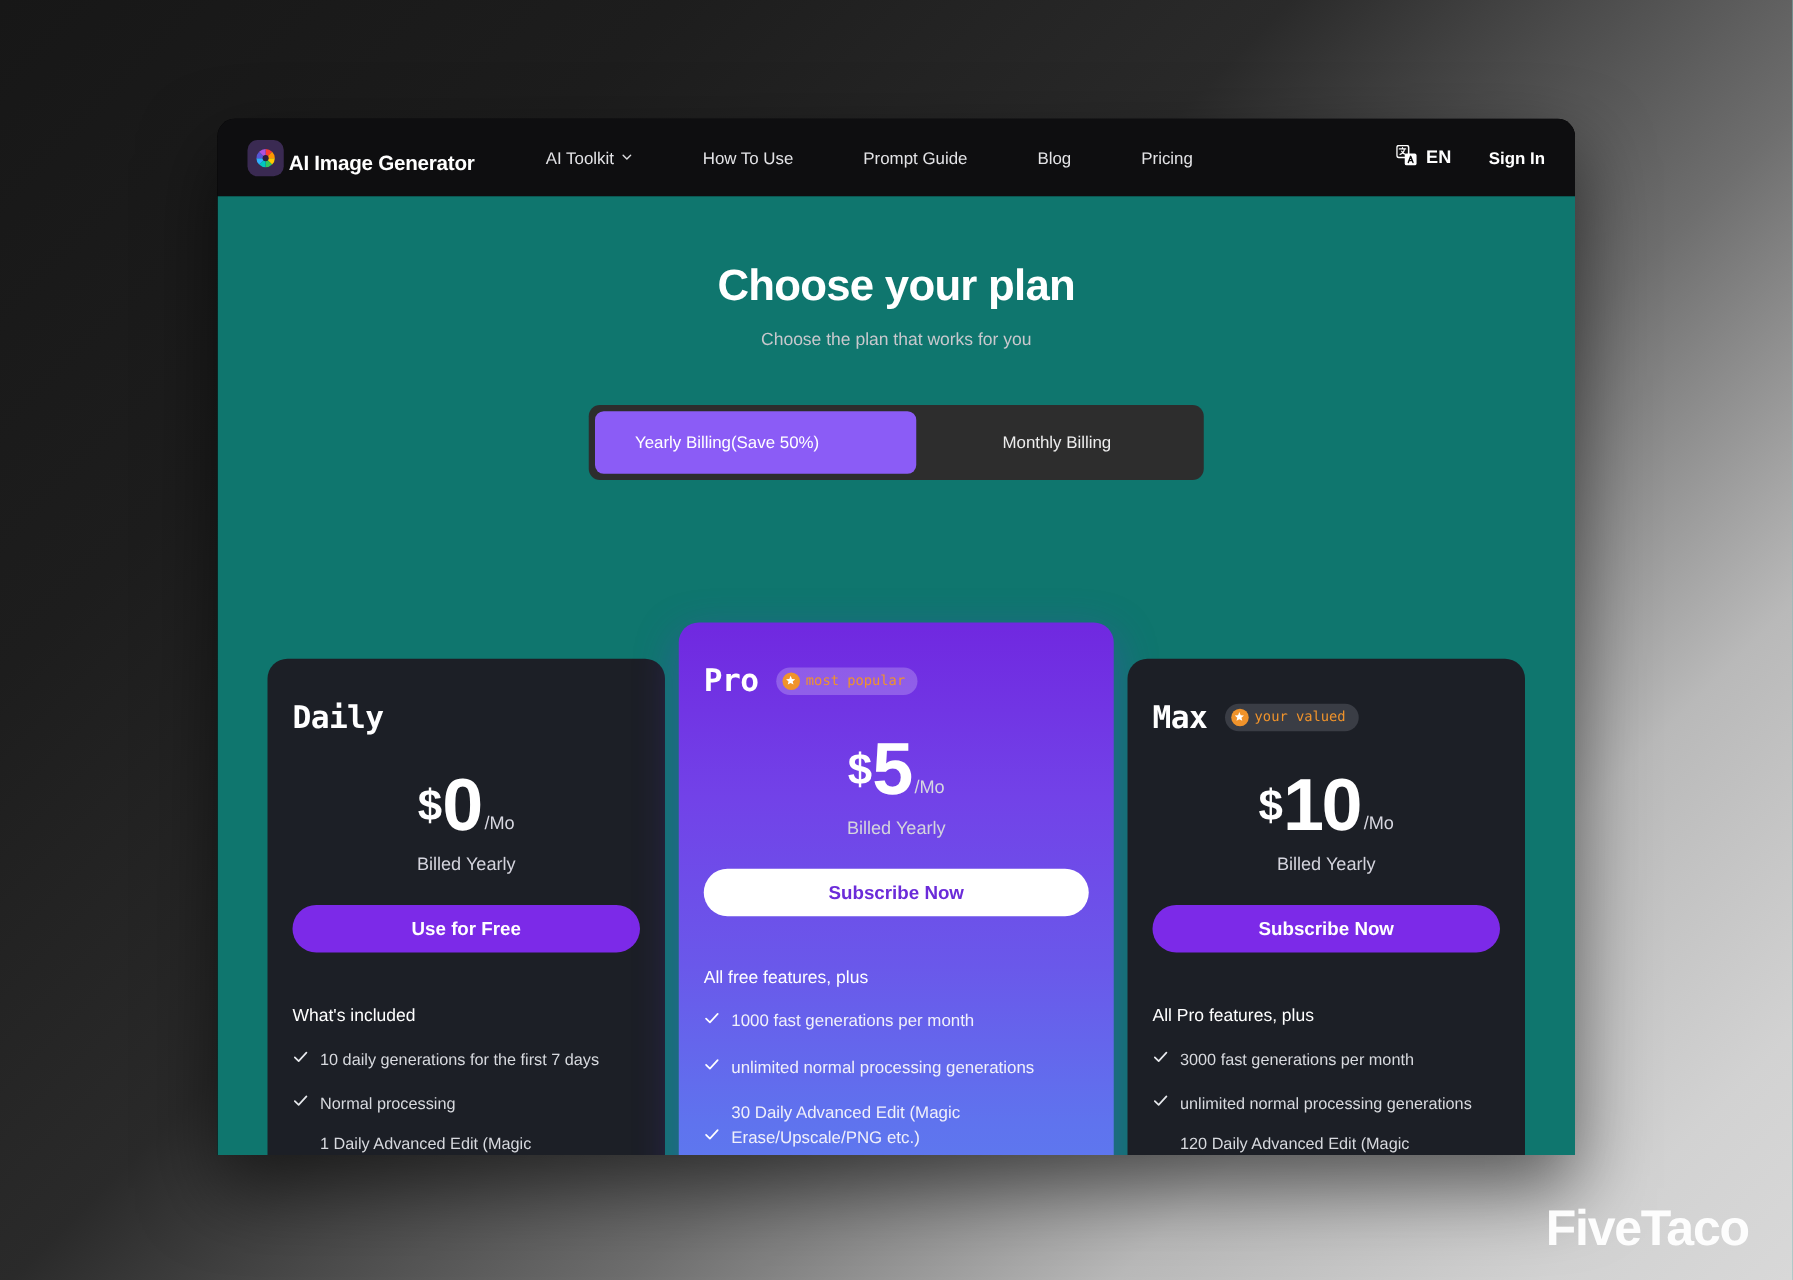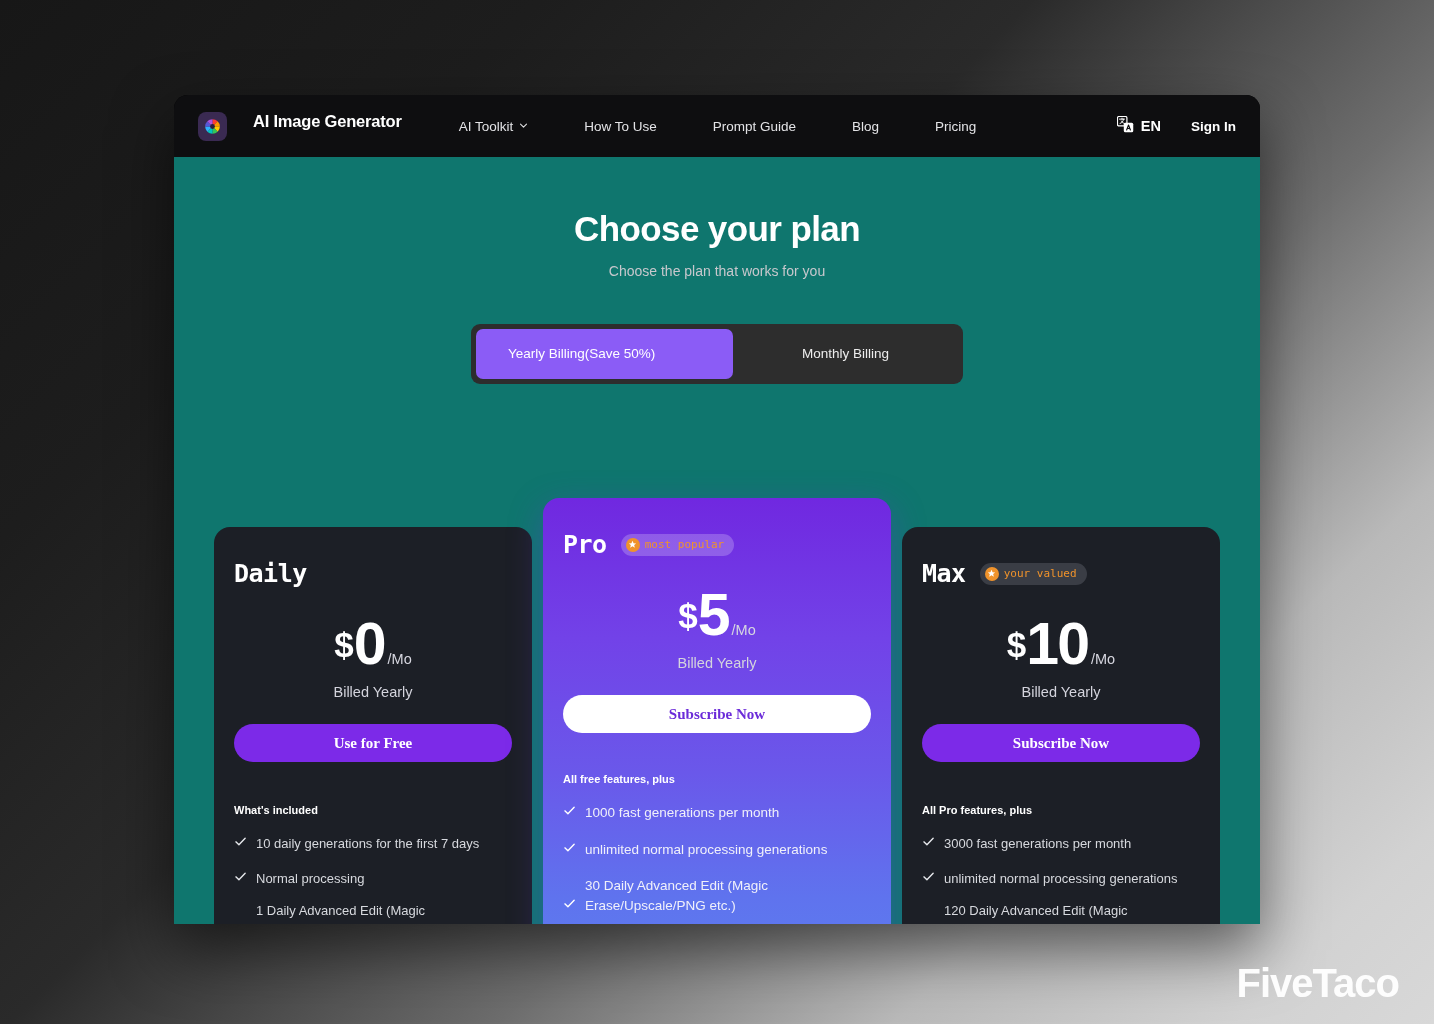--- a/index.html
+++ b/index.html
@@ -16,21 +16,21 @@
   #browser-window {
     position:absolute; left:174px; top:95px; width:1086px; height:829px;
     background:#000; border-radius:14px 14px 0 0; overflow:hidden;
     box-shadow:0 26px 60px rgba(0,0,0,.55);
   }
   
   #topnav {
     height:62px; background:#0e0e10; display:flex; align-items:center;
     padding:0 24px 0 24px; position:relative;
   }
-  .brand { display:flex; align-items:flex-start; gap:26px; }
+  .brand { display:flex; align-items:flex-end; gap:4px; }
   .logo-tile {
     width:29px; height:29px; border-radius:8px;
     background:#3a2a52; display:flex; align-items:center; justify-content:center;
     flex:none; overflow:hidden; position:relative;
   }
   .brand-name { color:#fff; font-size:16.5px; font-weight:700; letter-spacing:-.2px; white-space:nowrap; }
   .navlinks { display:flex; align-items:center; margin-left:57px; }
   .navlink {
     color:#e3e3e6; font-size:13.5px; padding:0 0; margin-right:56px;
     display:flex; align-items:center; gap:6px; white-space:nowrap; cursor:pointer;
@@ -101,26 +101,26 @@
   .price-wrap { text-align:center; margin-top:28px; }
   .price-line { display:flex; align-items:flex-end; justify-content:center; }
   .cur { color:#fff; font-size:35px; font-weight:800; line-height:1; position:relative; top:-10px; }
   .amt { color:#fff; font-size:59px; font-weight:800; line-height:.95; letter-spacing:-2px; }
   .per { color:#d7d7e0; font-size:14.5px; margin-left:3px; position:relative; top:-5px; }
   .billed { color:#d4d4dd; font-size:14.5px; margin-top:12px; }
 
   .cta {
     display:block; width:100%; height:38px; border:none; border-radius:999px;
     font-size:15px; font-weight:700; cursor:pointer; margin-top:24px;
-    font-family:Liberation Serif, serif;
+    font-family:Liberation Sans, sans-serif;
   }
   .cta.purple { background:#7c2ae8; color:#fff; }
   .cta.white { background:#fff; color:#6b2bd9; }
 
-  .feat-title { color:#fff; font-size:11px; font-weight:700; margin-top:42px; }
+  .feat-title { color:#fff; font-size:14px; font-weight:400; margin-top:42px; }
   .card.featured .feat-title { margin-top:40px; }
   .feat-list { margin-top:16px; }
   .feat {
     display:flex; align-items:flex-end; gap:9px; margin-bottom:13px;
     font-size:13px; line-height:1.5;
   }
   .card.side .feat { color:#d7d9de; }
   .card.featured .feat { color:#f0f0fa; font-size:13.5px; margin-bottom:15px; }
   .tick { flex:none; margin-top:2px; }
 

